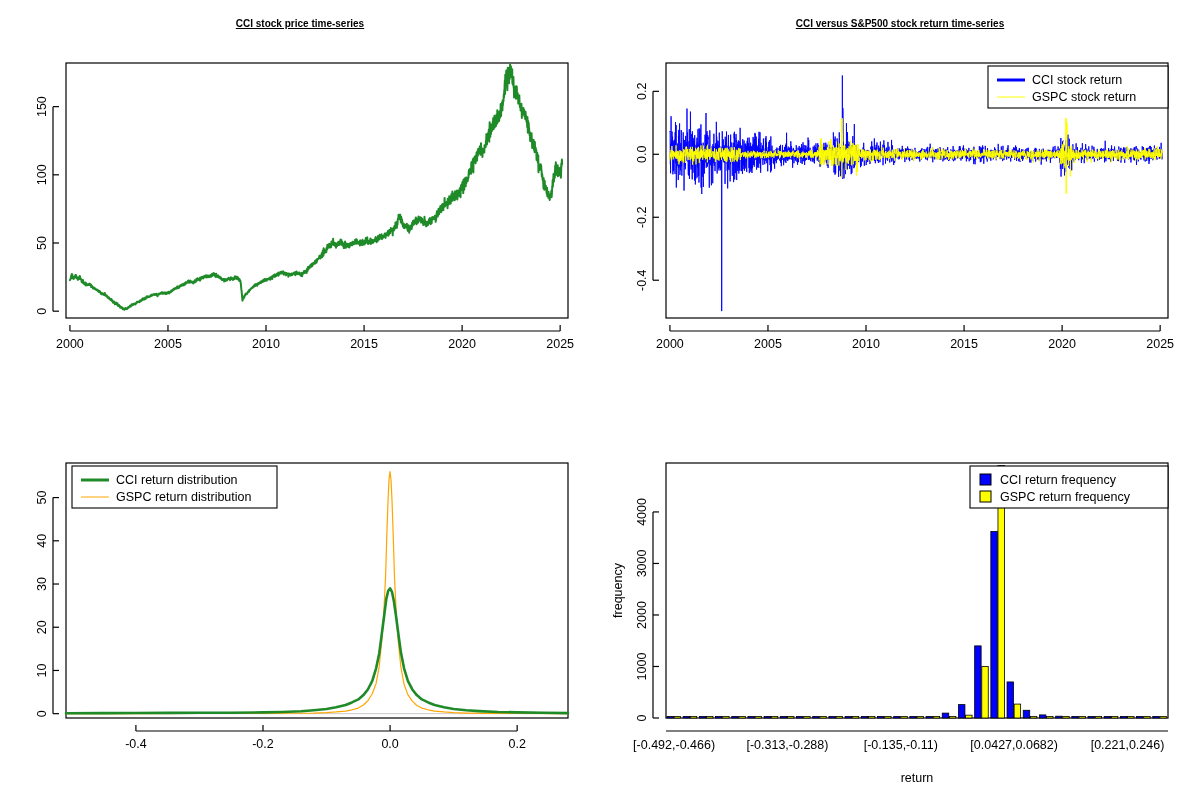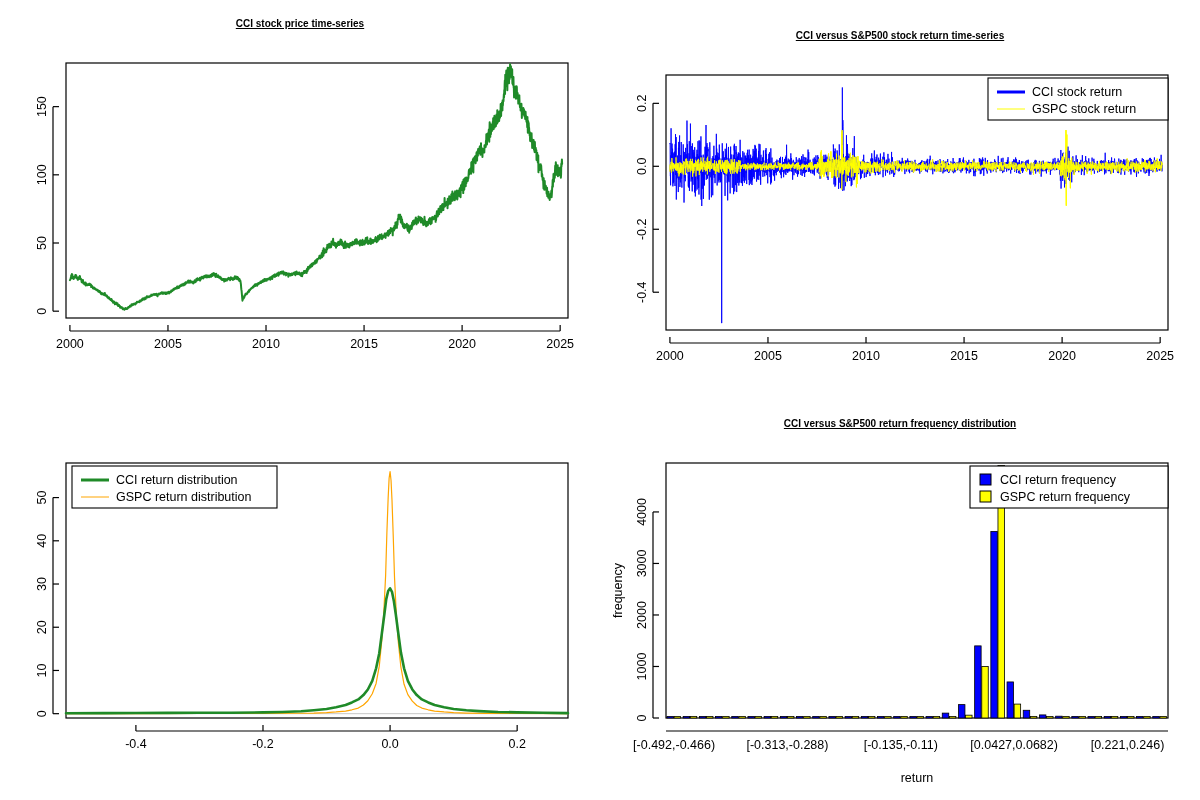--- a/index.html
+++ b/index.html
@@ -20,21 +20,21 @@
     width: 1200px;
     height: 800px;
     background: #ffffff;
   }
   .panel {
     position: absolute;
     width: 600px;
     height: 400px;
   }
   #panel-1 { left: 0;   top: 0;   }
-  #panel-2 { left: 600px; top: 12px; }
+  #panel-2 { left: 600px; top: 0; }
   #panel-3 { left: 0;   top: 400px; }
   #panel-4 { left: 600px; top: 400px; }
 
   .panel-title {
     position: absolute;
     left: 0;
     width: 600px;
     top: 18px;
     text-align: center;
     font-size: 10px;
@@ -194,21 +194,20 @@
         <path d="M66.00 313.25L104.13 313.16L135.90 313.03L167.67 312.90L199.44 312.81L231.22 312.73L262.99 312.38L282.05 311.95L301.11 311.30L313.82 310.22L326.53 308.92L336.06 307.19L345.59 305.03L351.95 302.44L358.30 299.42L363.39 295.09L367.84 289.47L372.28 280.83L376.10 268.30L379.27 253.17L381.82 233.72L384.36 214.27L386.26 199.14L388.17 190.93L390.08 188.34L391.98 191.80L393.89 201.31L395.79 214.27L398.34 233.72L400.88 252.31L404.06 268.30L407.87 280.83L412.32 289.47L416.76 295.09L421.85 299.42L428.20 302.44L434.56 305.03L444.09 307.19L453.62 308.92L466.33 310.22L479.04 311.08L498.10 311.95L517.16 312.38L542.58 312.81L568.00 313.16" class="series-line" stroke="#1f8a28" stroke-width="2.6"></path>
         <rect x="72" y="66" width="205" height="42" class="legend-box"></rect>
         <path d="M81 80 L109 80" stroke="#1f8a28" stroke-width="3"></path>
         <text x="116" y="84" class="legend-label" text-anchor="start">CCI return distribution</text>
         <path d="M81 97 L109 97" stroke="#ffa500" stroke-width="1"></path>
         <text x="116" y="101" class="legend-label" text-anchor="start">GSPC return distribution</text>
       </svg>
   </div>
 
   <div class="panel" id="panel-4">
-    <div class="panel-title">CCI versus S&amp;P500 return frequency distribution</div>
     <svg class="plot-svg" id="svg-4" viewBox="0 0 600 400">
         <rect x="66" y="63" width="502" height="255" class="frame"></rect>
         <path d="M53 111.93939393939394 L53 318" class="axis-line"></path>
         <path d="M53 318 L59 318" class="axis-line"></path>
         <text x="46" y="318" class="tick-label" text-anchor="middle" transform="rotate(-90 46 318)">0</text>
         <path d="M53 266.4848484848485 L59 266.4848484848485" class="axis-line"></path>
         <text x="46" y="266.4848484848485" class="tick-label" text-anchor="middle" transform="rotate(-90 46 266.4848484848485)">1000</text>
         <path d="M53 214.96969696969697 L59 214.96969696969697" class="axis-line"></path>
         <text x="46" y="214.96969696969697" class="tick-label" text-anchor="middle" transform="rotate(-90 46 214.96969696969697)">2000</text>
         <path d="M53 163.45454545454544 L59 163.45454545454544" class="axis-line"></path>

